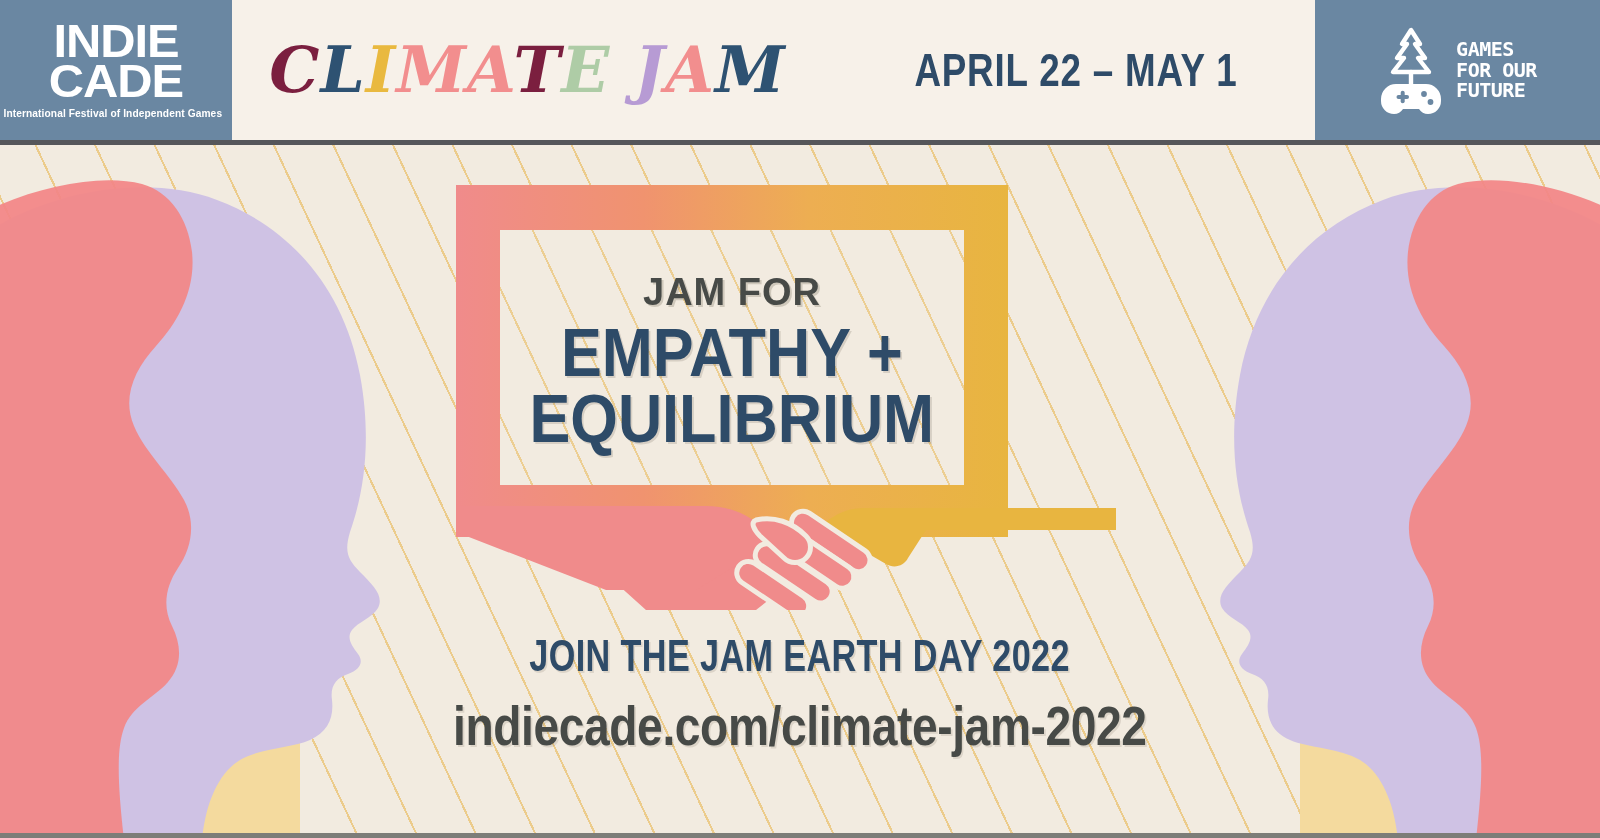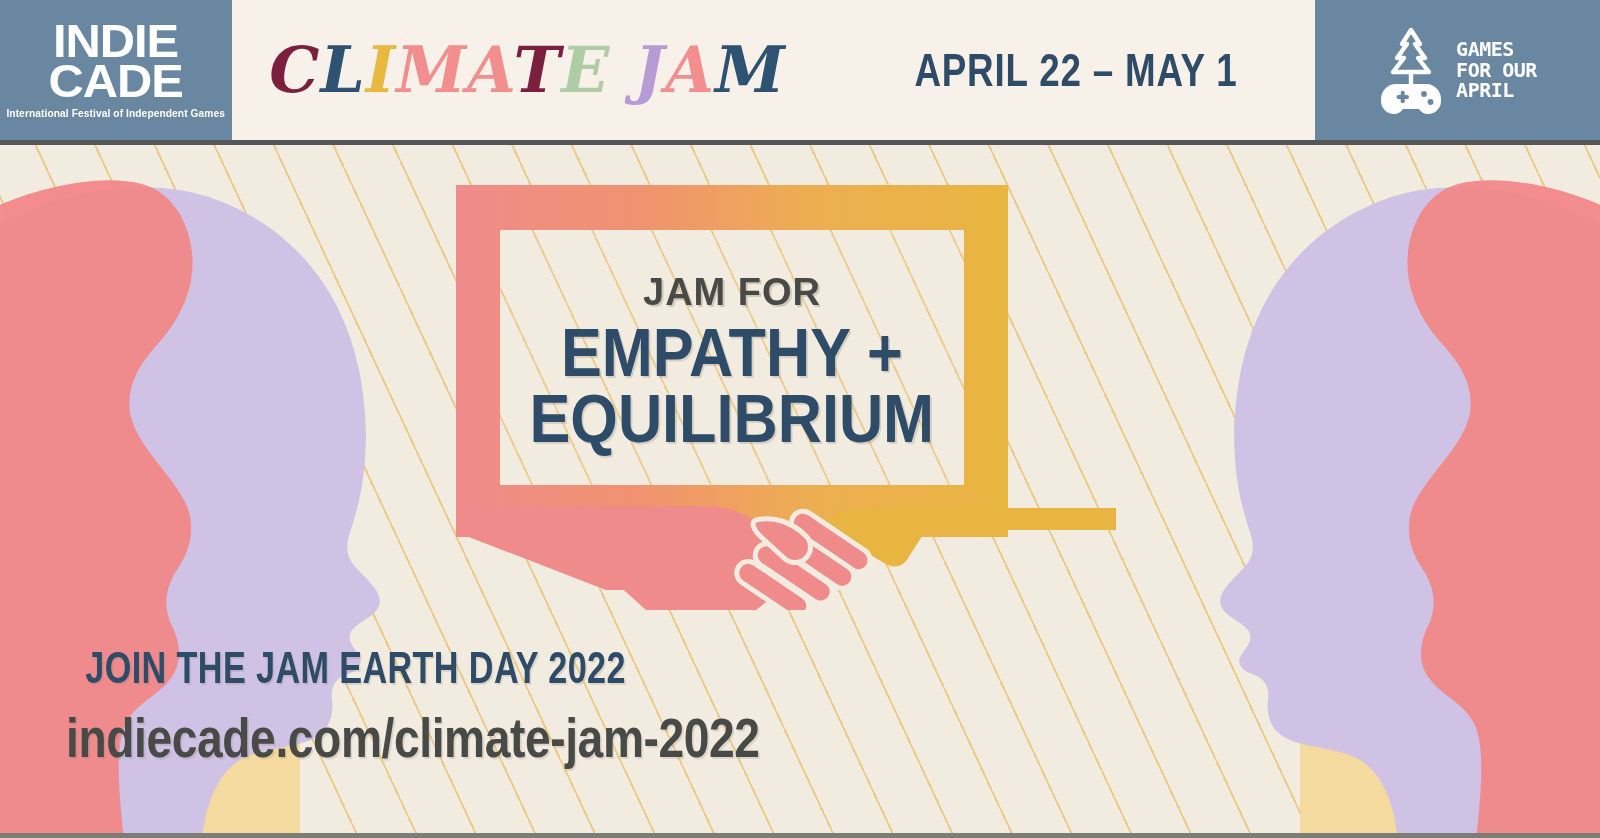--- a/index.html
+++ b/index.html
@@ -73,21 +73,20 @@
     position: absolute;
     left: 0; right: 0; top: 140px;
     height: 5px;
     background: #55565a;
   }
   .brand-panel {
     width: 232px;
     background: #6A87A2;
     display: flex;
     flex-direction: column;
-    align-items: center;
     justify-content: center;
   }
   .indiecade-mark {
     color: #ffffff;
     font-family: "Liberation Sans", sans-serif;
     font-weight: bold;
     font-size: 47px;
     line-height: 0.84;
     letter-spacing: -1px;
     text-align: center;
@@ -207,22 +206,21 @@
   .handshake {
     position: absolute;
     left: 456px; top: 470px;
     width: 660px; height: 140px;
   }
 
   
   .bottom-copy {
     position: absolute;
     left: 0; right: 0; top: 630px;
-    text-align: left;
-    margin-top: 12px;
+    text-align: center;
   }
   .join-line {
     color: #2E4B68;
     font-family: "Liberation Sans", sans-serif;
     font-weight: bold;
     font-size: 45px;
     letter-spacing: 0.5px;
     transform: scaleX(0.76);
     display: inline-block;
     white-space: nowrap;
@@ -313,21 +311,21 @@
                  a11 11 0 0 1 -9 -5 h-16 a11 11 0 0 1 -9 5
                  a13 13 0 0 1 -13 -13 v-2 a15 15 0 0 1 15 -15 Z" fill="#ffffff"></path>
           <rect x="18.5" y="71" width="12.5" height="4" rx="2" fill="#6A87A2"></rect>
           <rect x="22.7" y="66.8" width="4" height="12.5" rx="2" fill="#6A87A2"></rect>
           <circle cx="46" cy="70" r="2.9" fill="#6A87A2"></circle>
           <circle cx="52.5" cy="78" r="2.9" fill="#6A87A2"></circle>
       </svg>
       <div class="gff-words">
         <div>GAMES</div>
         <div>FOR OUR</div>
-        <div>APRIL</div>
+        <div>FUTURE</div>
       </div>
     </div>
   </div>
   <div class="header-underline"></div>
 
   <div class="frame-wrap">
     <div class="frame-outer"></div>
     <div class="frame-inner">
       <div class="inner-stripes"></div>
       <div class="frame-text">

